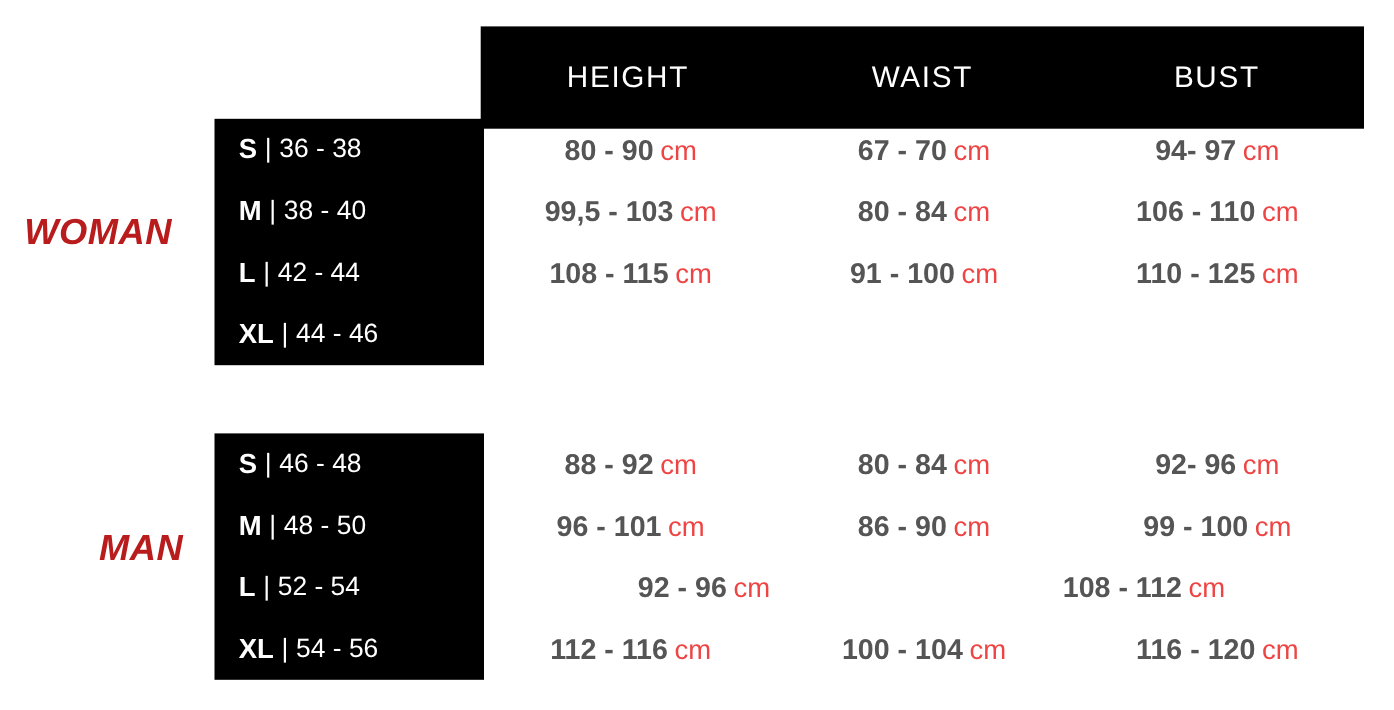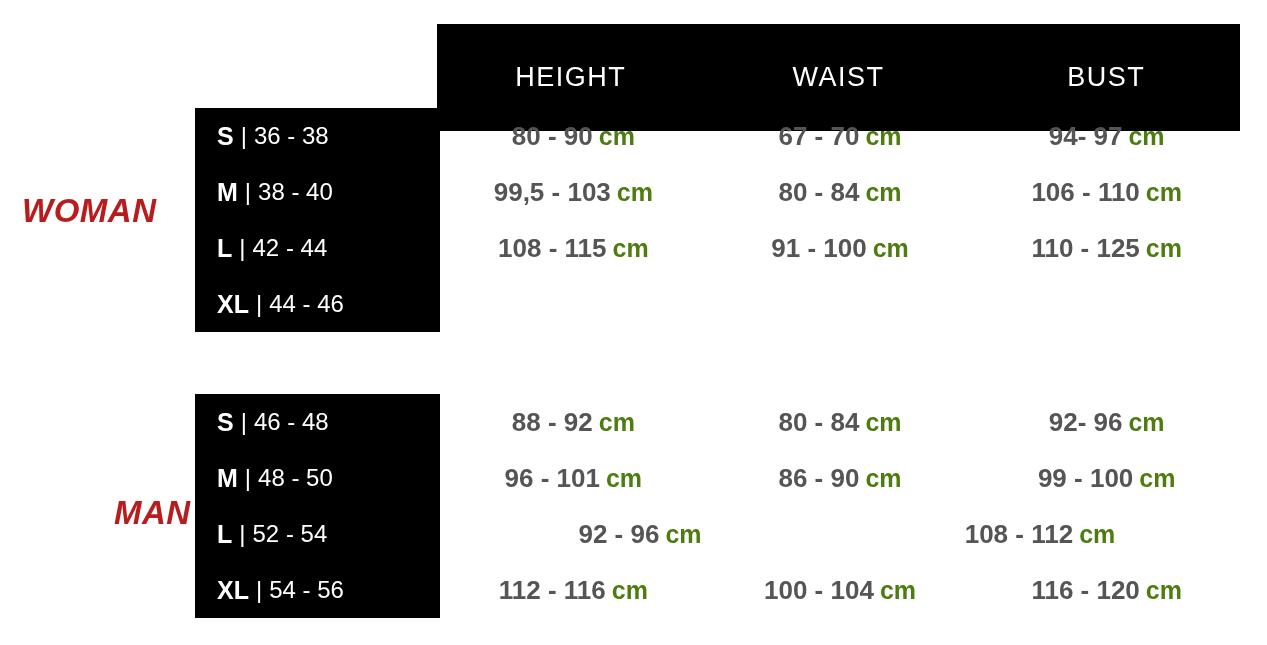--- a/index.html
+++ b/index.html
@@ -21,21 +21,21 @@
     width: 1267px;
     height: 645px;
   }
 
   
   .header-bar {
     position: absolute;
     left: 437px;
     top: 24px;
     width: 803px;
-    height: 107px;
+    height: 93px;
     background: #000000;
     display: flex;
     align-items: center;
   }
   .header-cell {
     flex: 1 1 0;
     text-align: center;
     color: #ffffff;
     font-size: 27px;
     letter-spacing: 1.5px;
@@ -46,21 +46,21 @@
   .group-label {
     position: absolute;
     font-size: 33px;
     font-weight: bold;
     font-style: italic;
     letter-spacing: 0.5px;
     color: #b91c1c;
     white-space: nowrap;
   }
   #woman-label { left: 22px; top: 192px; }
-  #man-label   { left: 90px; top: 494px; margin-left: 24px; }
+  #man-label   { left: 90px; top: 479px; }
 
   
   .size-block {
     position: absolute;
     left: 195px;
     width: 245px;
     background: #000000;
   }
   #woman-size-block { top: 108px; height: 224px; }
   #man-size-block   { top: 394px; height: 224px; }
@@ -108,22 +108,22 @@
     text-align: center;
     font-size: 26px;
     color: #555555;
     white-space: nowrap;
   }
   .meas-val {
     font-weight: bold;
     color: #555555;
   }
   .meas-unit {
-    font-weight: 700;
-    color: #4d7c0f;
+    font-weight: 400;
+    color: #ef4444;
     margin-left: 6px;
     font-size: 25px;
   }
 </style>
 </head>
 <body>
 
 <div class="sheet">
 
   <div class="header-bar">

